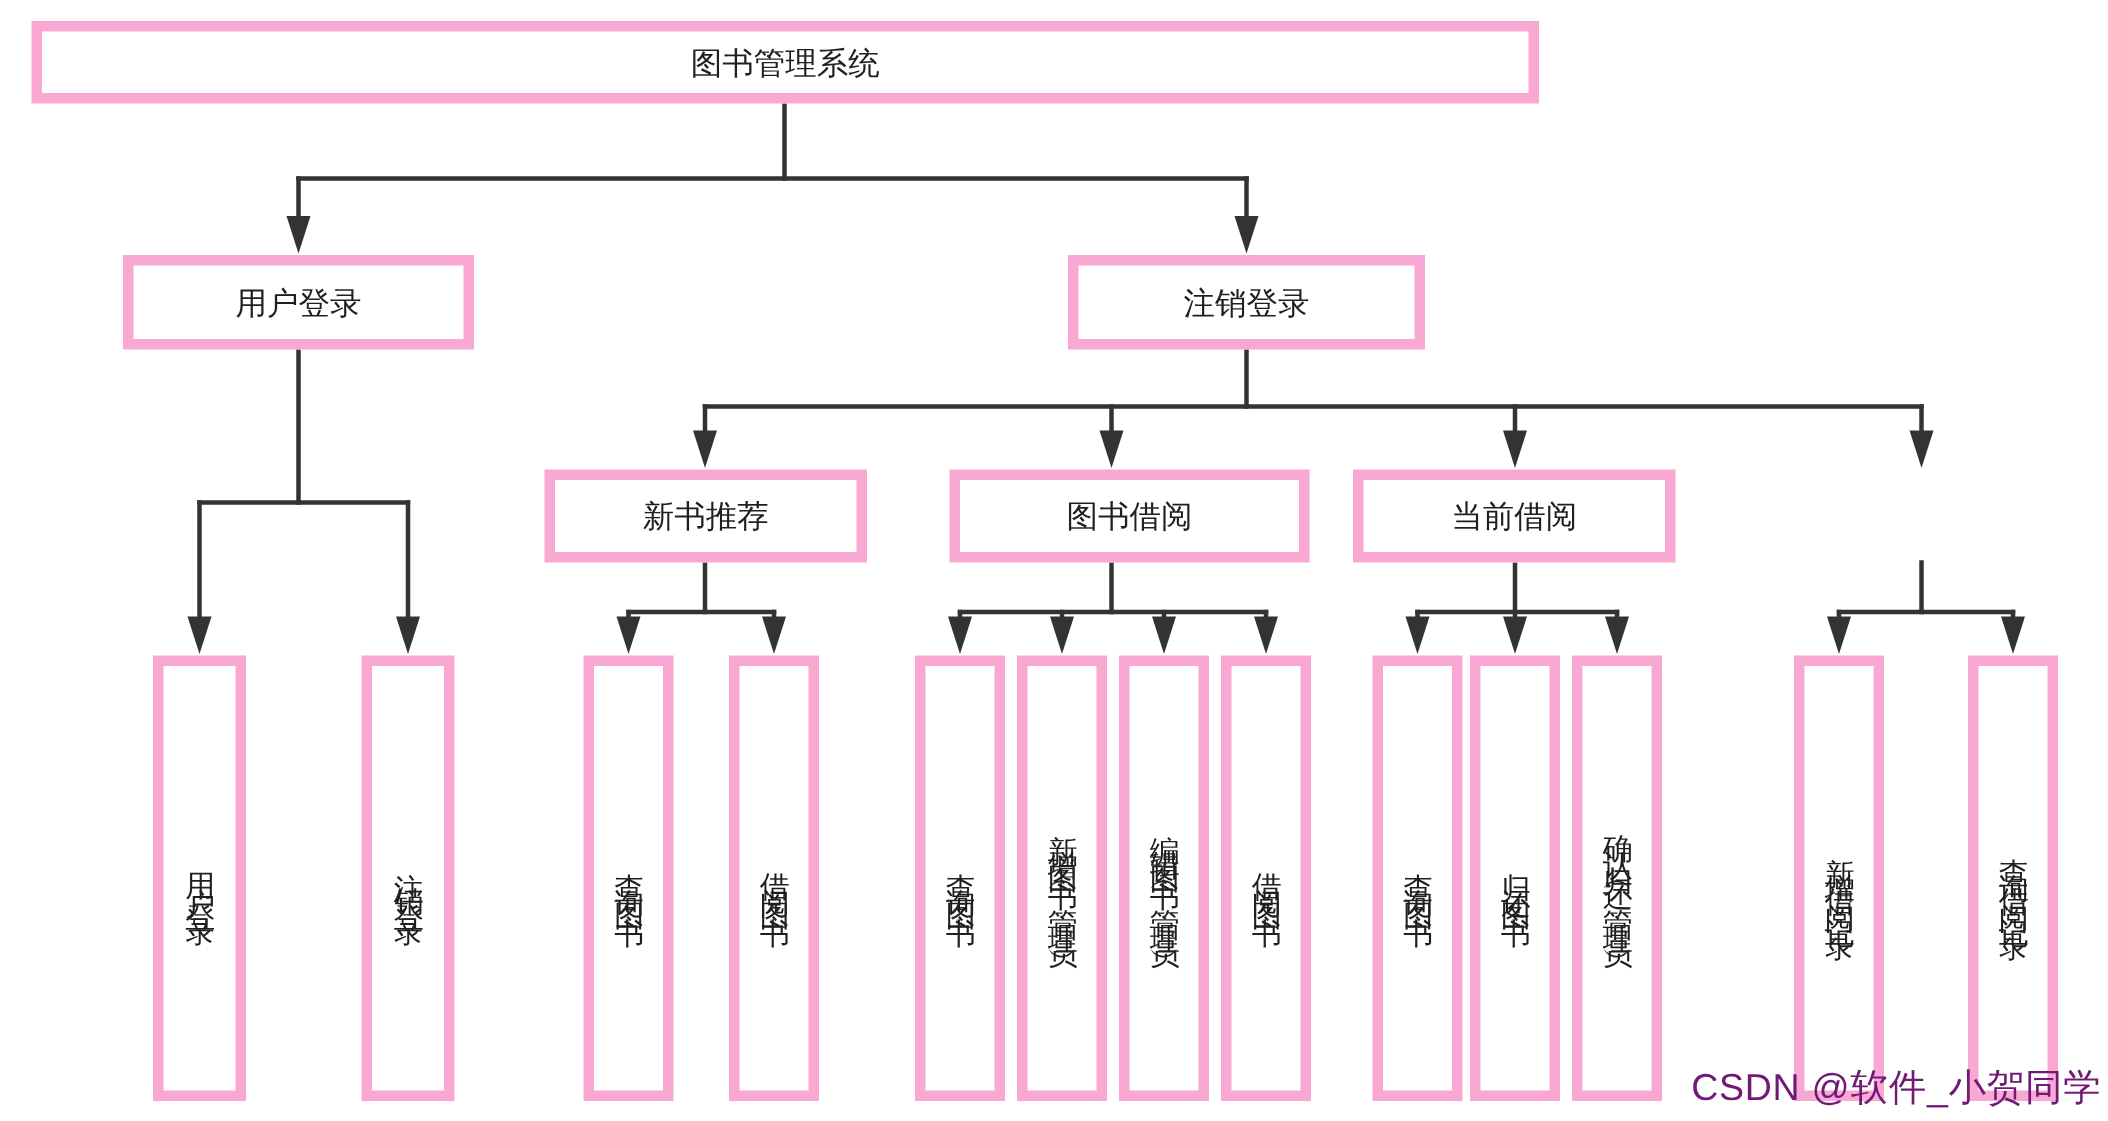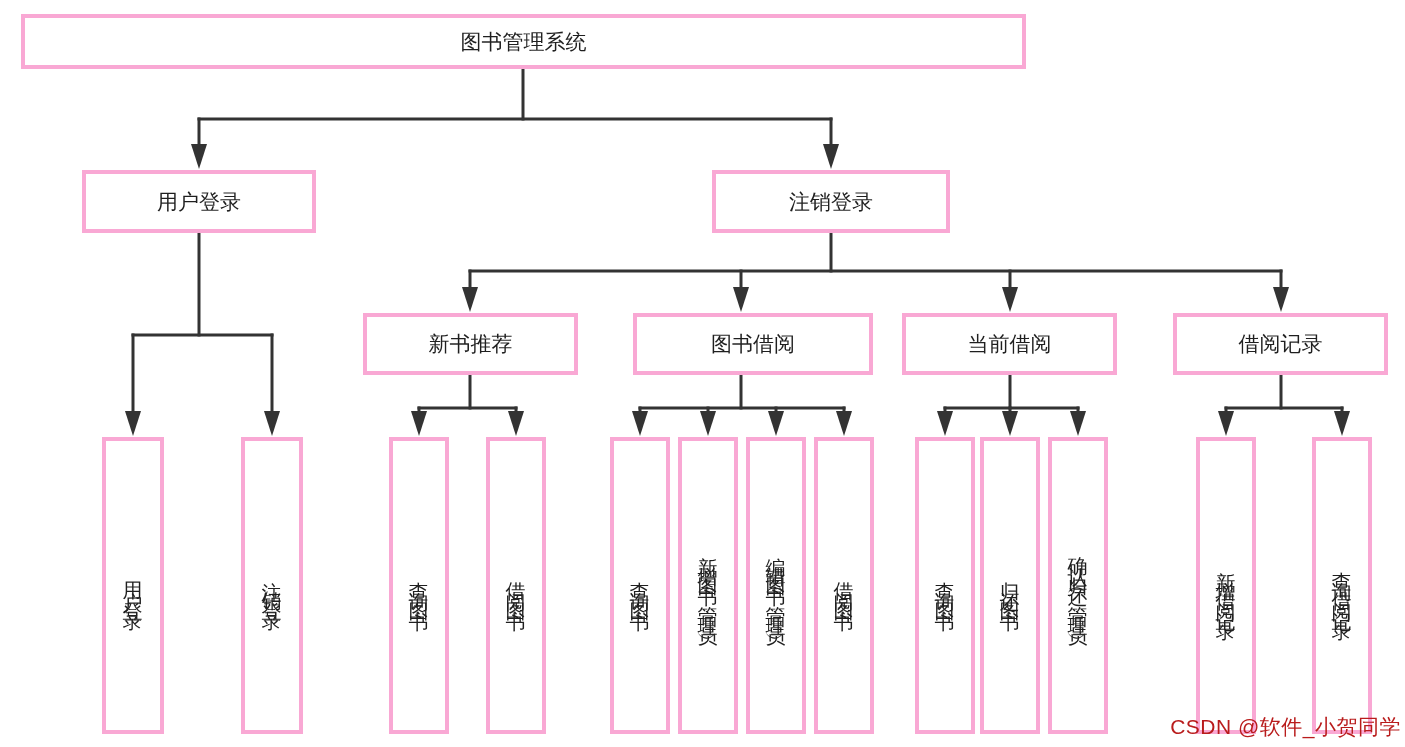--- a/index.html
+++ b/index.html
@@ -19,43 +19,43 @@
     position: absolute;
     left: 0;
     top: 0;
     width: 1405px;
     height: 747px;
     z-index: 1;
   }
   .box {
     position: absolute;
     box-sizing: border-box;
-    border: 4px solid #f9a8d4;
+    border: 7px solid #f9a8d4;
     background: #ffffff;
     display: flex;
     align-items: center;
     justify-content: center;
     color: #1f1f1f;
     font-size: 21px;
     z-index: 2;
   }
   .leaf .vtext {
     writing-mode: vertical-rl;
     text-orientation: mixed;
     font-size: 20px;
     letter-spacing: 10px;
     line-height: 1;
     color: #1f1f1f;
   }
   .watermark {
     position: absolute;
     right: 4px;
     bottom: 6px;
-    font-size: 21px;
-    color: #b91c1c;
+    font-size: 25px;
+    color: #701a75;
     z-index: 5;
     white-space: nowrap;
     letter-spacing: 0.5px;
   }
 </style>
 </head>
 <body>
 
 <div class="canvas">
 
@@ -145,23 +145,20 @@
 
   <div class="box" style="left:363px; top:313px; width:215px; height:62px;">
     <span>新书推荐</span>
   </div>
   <div class="box" style="left:633px; top:313px; width:240px; height:62px;">
     <span>图书借阅</span>
   </div>
   <div class="box" style="left:902px; top:313px; width:215px; height:62px;">
     <span>当前借阅</span>
   </div>
-  <div class="box" style="left:1173px; top:313px; width:215px; height:62px;">
-    <span>借阅记录</span>
-  </div>
 
   <div class="box leaf" style="left:102px; top:437px; width:62px; height:297px;">
     <span class="vtext">用户登录</span>
   </div>
   <div class="box leaf" style="left:241px; top:437px; width:62px; height:297px;">
     <span class="vtext">注销登录</span>
   </div>
 
   <div class="box leaf" style="left:389px; top:437px; width:60px; height:297px;">
     <span class="vtext">查询图书</span>

